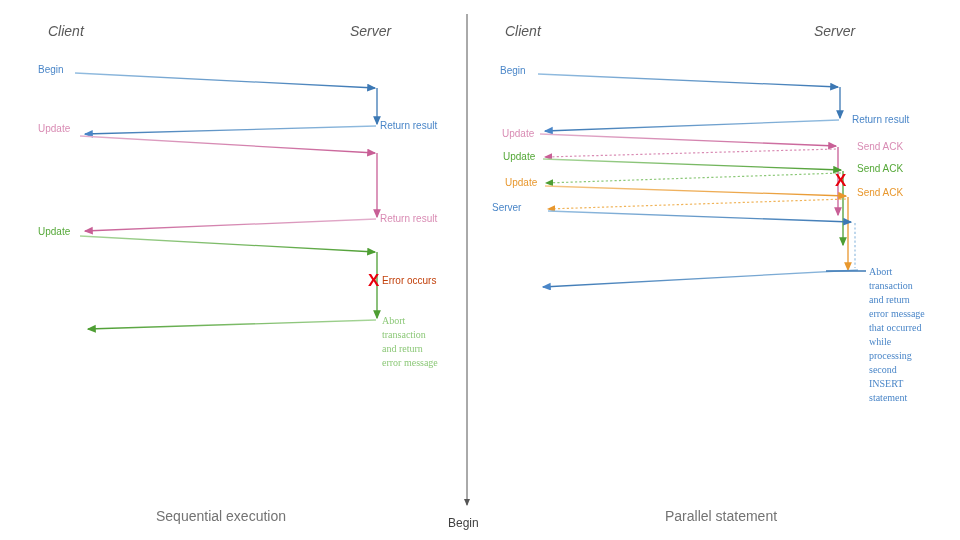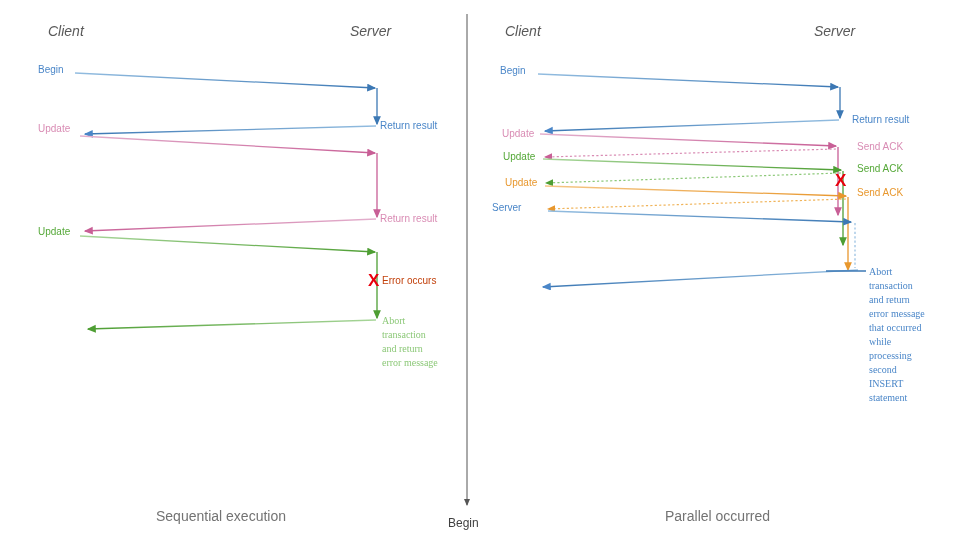--- a/index.html
+++ b/index.html
@@ -208,15 +208,15 @@
 transaction
 and return
 error message
 that occurred
 while
 processing
 second
 INSERT
 statement</div>
 
-  <div class="lbl caption" style="left:665px; top:509px;">Parallel occurred</div>
+  <div class="lbl caption" style="left:665px; top:509px;">Parallel statement</div>
 
 </div>
 
 </body></html>

